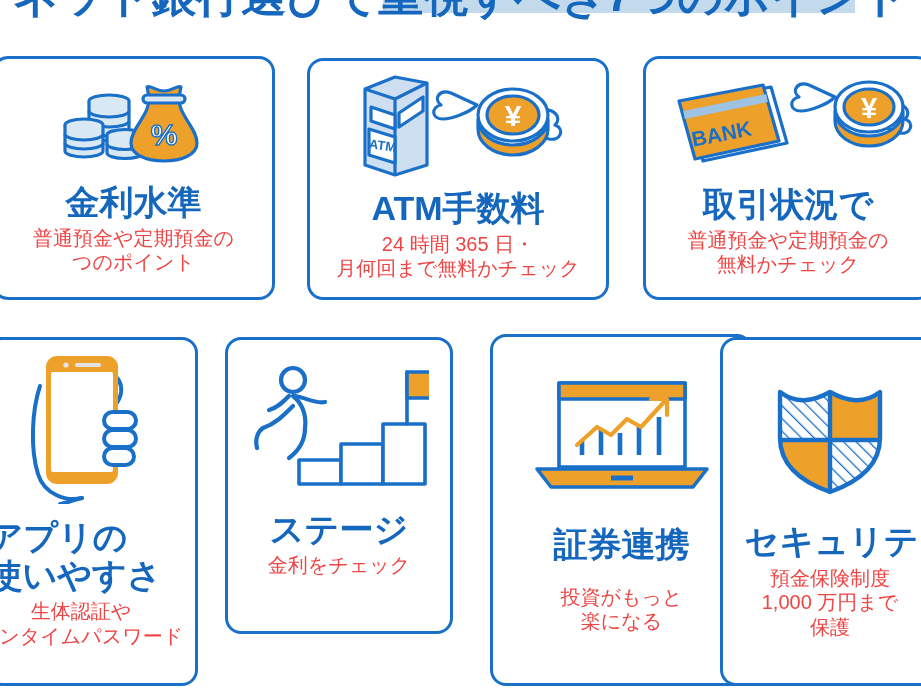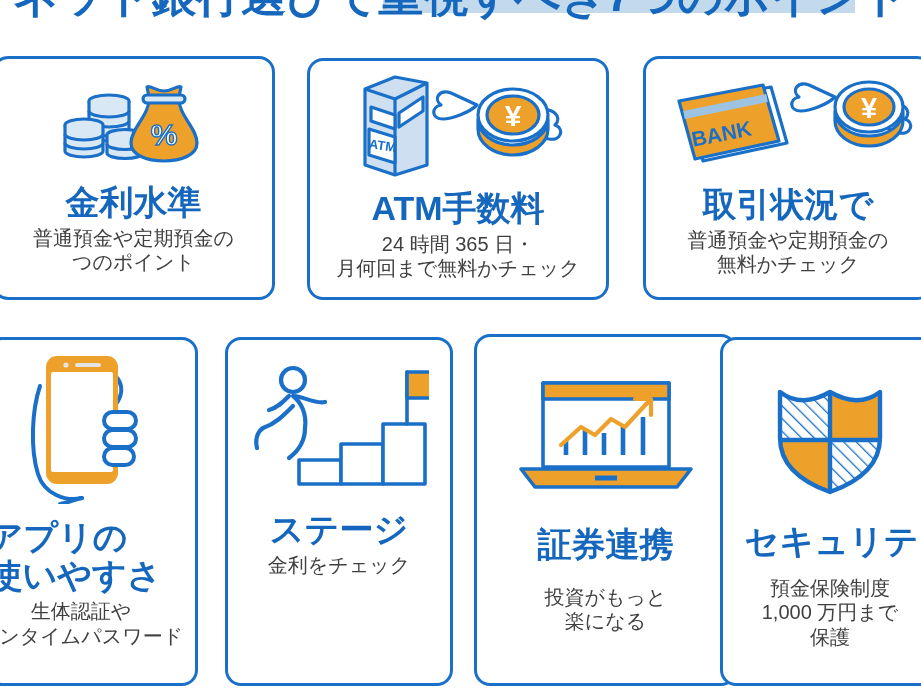--- a/index.html
+++ b/index.html
@@ -63,55 +63,55 @@
   .card-title {
     font-size: 34px;
     font-weight: bold;
     color: #1567bd;
     line-height: 1.12;
     white-space: nowrap;
   }
   .card-title.two-line { white-space: normal; }
   .card-sub {
     font-size: 20px;
-    color: #404040;
+    color: #ef4444;
     line-height: 1.22;
     text-align: center;
     margin-top: 5px;
     white-space: nowrap;
   }
 
   
   #card-0 { left: -8px;  top: 56px;  width: 283px; height: 244px; }
   #card-1 { left: 307px; top: 58px;  width: 302px; height: 242px; }
   #card-2 { left: 643px; top: 56px;  width: 290px; height: 244px; }
   
   #card-3 { left: -14px; top: 337px; width: 212px; height: 349px; }
-  #card-4 { left: 225px; top: 337px; width: 228px; height: 349px; }
-  #card-5 { left: 474px; top: 334px; width: 263px; height: 352px; }
+  #card-4 { left: 225px; top: 337px; width: 228px; height: 297px; }
+  #card-5 { left: 490px; top: 334px; width: 263px; height: 352px; }
   #card-6 { left: 720px; top: 337px; width: 220px; height: 349px; }
 
   #card-0 .icon-box { margin-top: 14px; }
   #card-1 .icon-box { margin-top: 6px; }
   #card-2 .icon-box { margin-top: 10px; }
   #card-3 .icon-box { margin-top: 12px; }
   #card-4 .icon-box { margin-top: 22px; }
   #card-5 .icon-box { margin-top: 40px; }
   #card-6 .icon-box { margin-top: 44px; }
 
   #card-0 .card-title { margin-top: 10px; }
   #card-1 .card-title { margin-top: 10px; }
   #card-2 .card-title { margin-top: 12px; }
   #card-3 .card-title { margin-top: 14px; }
   #card-4 .card-title { margin-top: 20px; }
   #card-5 .card-title { margin-top: 34px; }
   #card-6 .card-title { margin-top: 26px; }
 
   #card-5 .card-sub { margin-top: 22px; }
-  #card-6 .card-sub { margin-top: 16px; }
+  #card-6 .card-sub { margin-top: 6px; }
 
   
   #card-0 .card-sub,
   #card-3 .card-title,
   #card-3 .card-sub,
   #card-6 .card-title {
     position: relative;
   }
   #card-3 .card-title { margin-left: -34px; }
   #card-3 .card-sub   { margin-left: -22px; }

